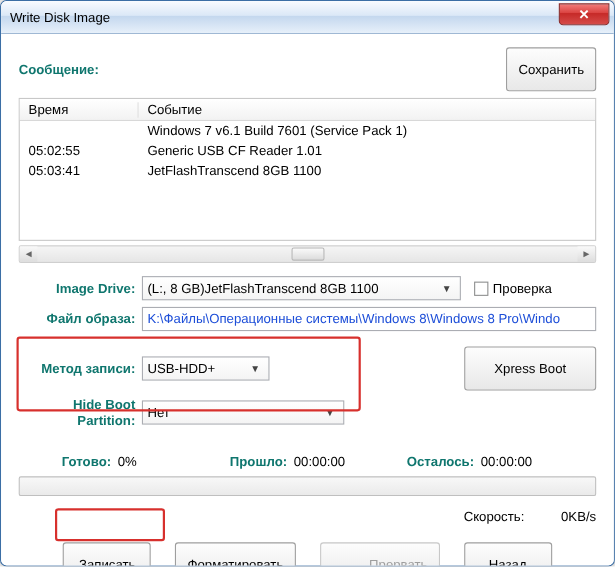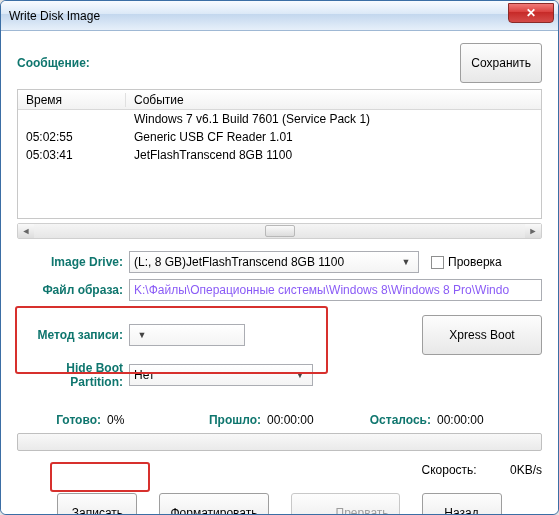--- a/index.html
+++ b/index.html
@@ -100,21 +100,21 @@
     cursor: pointer;
   }
   .combo .val { flex: 1; white-space: nowrap; overflow: hidden; }
   .combo .arrow-d {
     width: 16px; height: 100%; display:flex;align-items:center;justify-content:center;
     color: #444; font-size: 9px;
   }
   .textfield {
     height: 22px; border: 1px solid #abadb3;
     padding: 0 4px; background: #fff;
-    display: flex; align-items: center; color: #8b5cf6;
+    display: flex; align-items: center; color: #1d4ed8;
     white-space: nowrap; overflow: hidden;
   }
   .checkbox { width: 13px; height: 13px; border: 1px solid #8e8f8f; background: #fff; margin-right: 4px; display:inline-block;}
   .red-box {
     position: absolute;
     border: 2.5px solid #d7302d;
     border-radius: 3px;
     pointer-events: none;
   }
   .red-box.rb1 { left: 14px; top: 305px; width: 313px; height: 68px;}
@@ -192,20 +192,21 @@
       <div class="textfield" style="flex:1">
         <span>K:\Файлы\Операционные системы\Windows 8\Windows 8 Pro\Windo</span>
       </div>
     </div>
 
     <div style="height:8px"></div>
 
     <div class="row">
       <div class="label label-r" style="width:112px">Метод записи:</div>
       <div class="combo" style="width:116px">
+        <span class="val">USB-HDD+</span>
         <span class="arrow-d">▼</span>
       </div>
       <div style="flex:1"></div>
       <div class="btn" style="min-width:120px">
         <span>Xpress Boot</span>
       </div>
     </div>
 
     <div class="row">
       <div class="label label-r" style="width:112px">Hide Boot Partition:</div>

